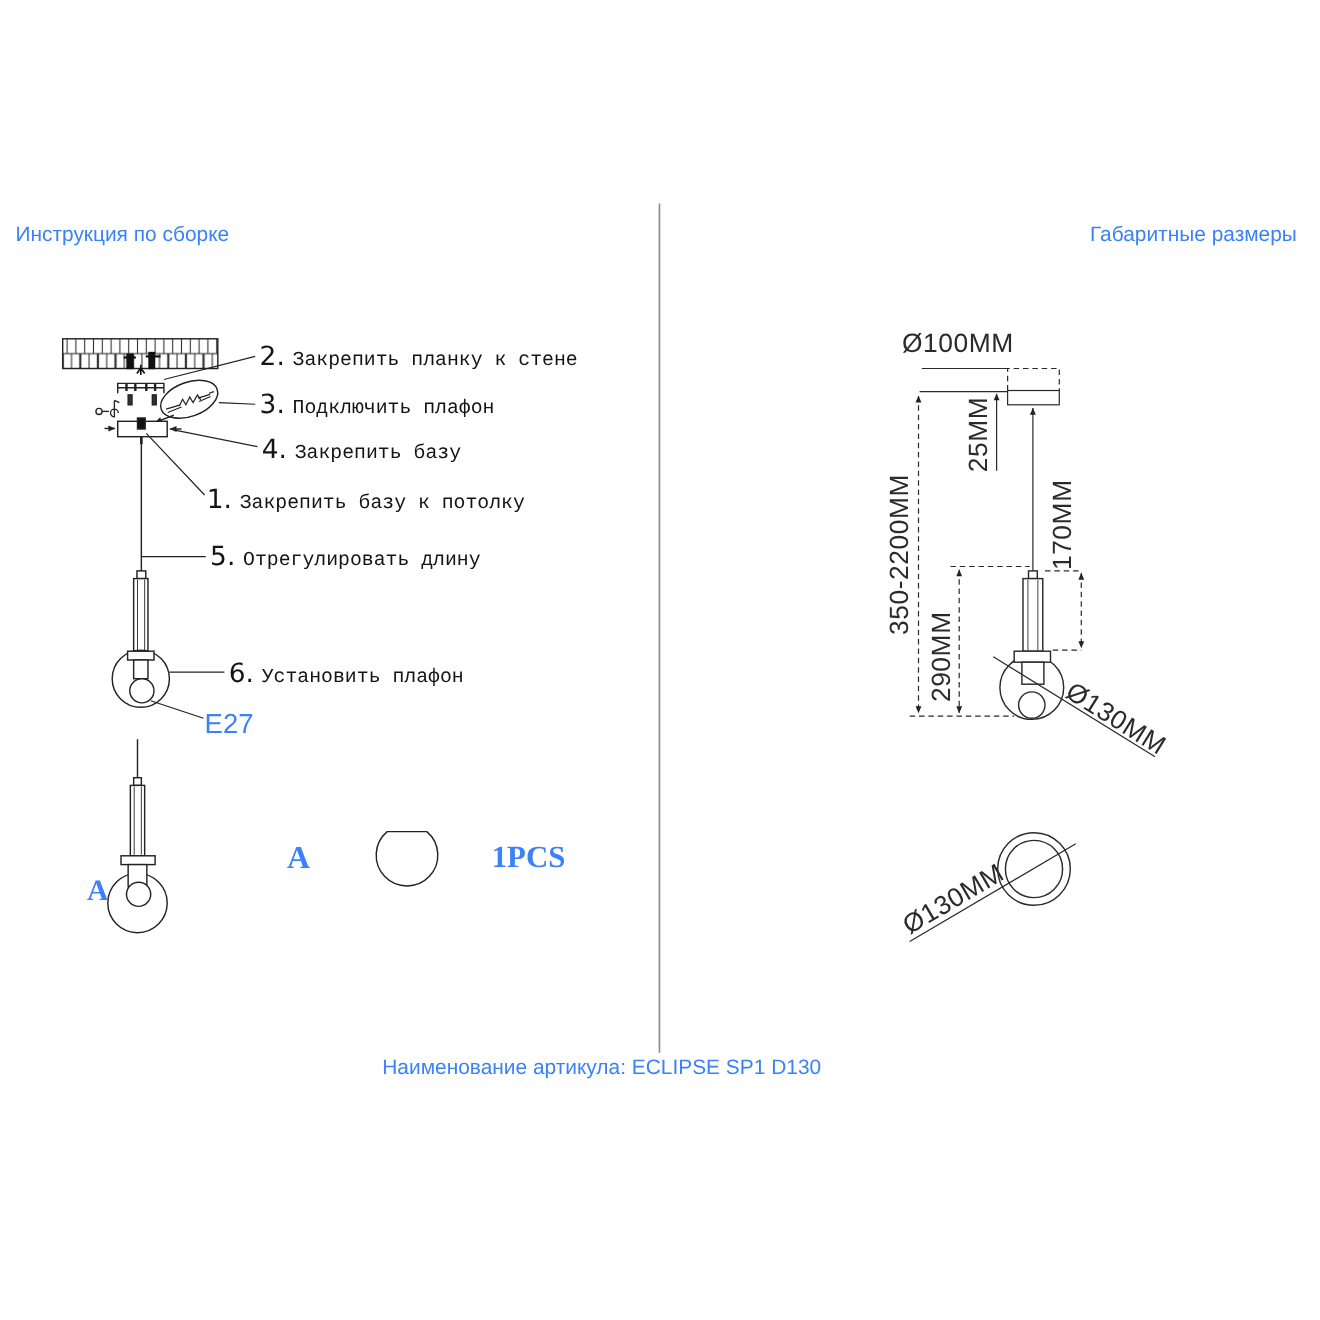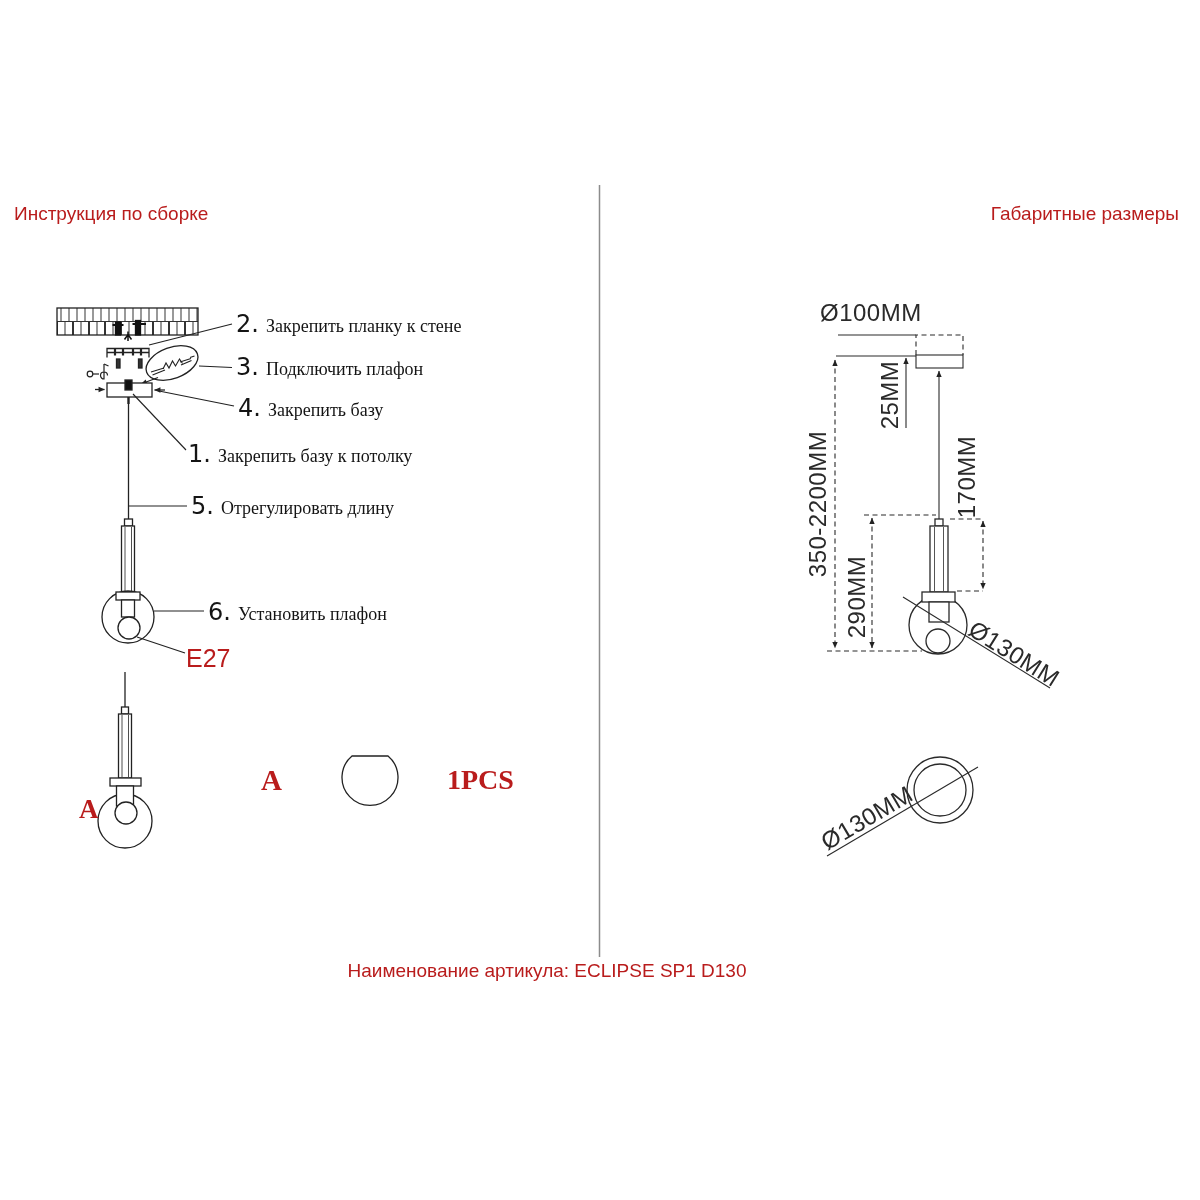--- a/index.html
+++ b/index.html
@@ -1,23 +1,23 @@
 <!DOCTYPE html>
 <html><head>
 <meta charset="utf-8">
 <style>
   html,body{margin:0;padding:0;background:#fff;}
   .canvas{position:relative;width:1200px;height:1200px;background:#fff;overflow:hidden;
           font-family:"Liberation Sans",sans-serif;color:#1c1c1c;}
   svg{position:absolute;left:0;top:0;}
-  .t{position:absolute;white-space:nowrap;color:#b91c1c;}
+  .t{position:absolute;white-space:nowrap;color:#3b82f6;}
   .title{font-size:19px;}
   .step{position:absolute;display:flex;align-items:baseline;gap:7px;white-space:nowrap;}
   .step-num{font-size:24px;font-family:"DejaVu Sans",sans-serif;color:#141414;}
-  .step-label{font-size:18px;font-family:Liberation Serif, serif;color:#141414;}
+  .step-label{font-size:18px;font-family:Liberation Mono, monospace;color:#141414;}
   .dim{font-size:24px;font-family:"Liberation Sans",sans-serif;color:#2a2a2a;letter-spacing:.5px;}
   .rot{transform:translate(-50%,-50%) rotate(-90deg);}
   .serif{font-family:"Liberation Serif",serif;font-weight:700;}
   .footer{left:0;top:960px;width:1094px;text-align:center;font-size:19px;}
 </style>
 </head>
 <body>
 
 <div class="canvas">
 

